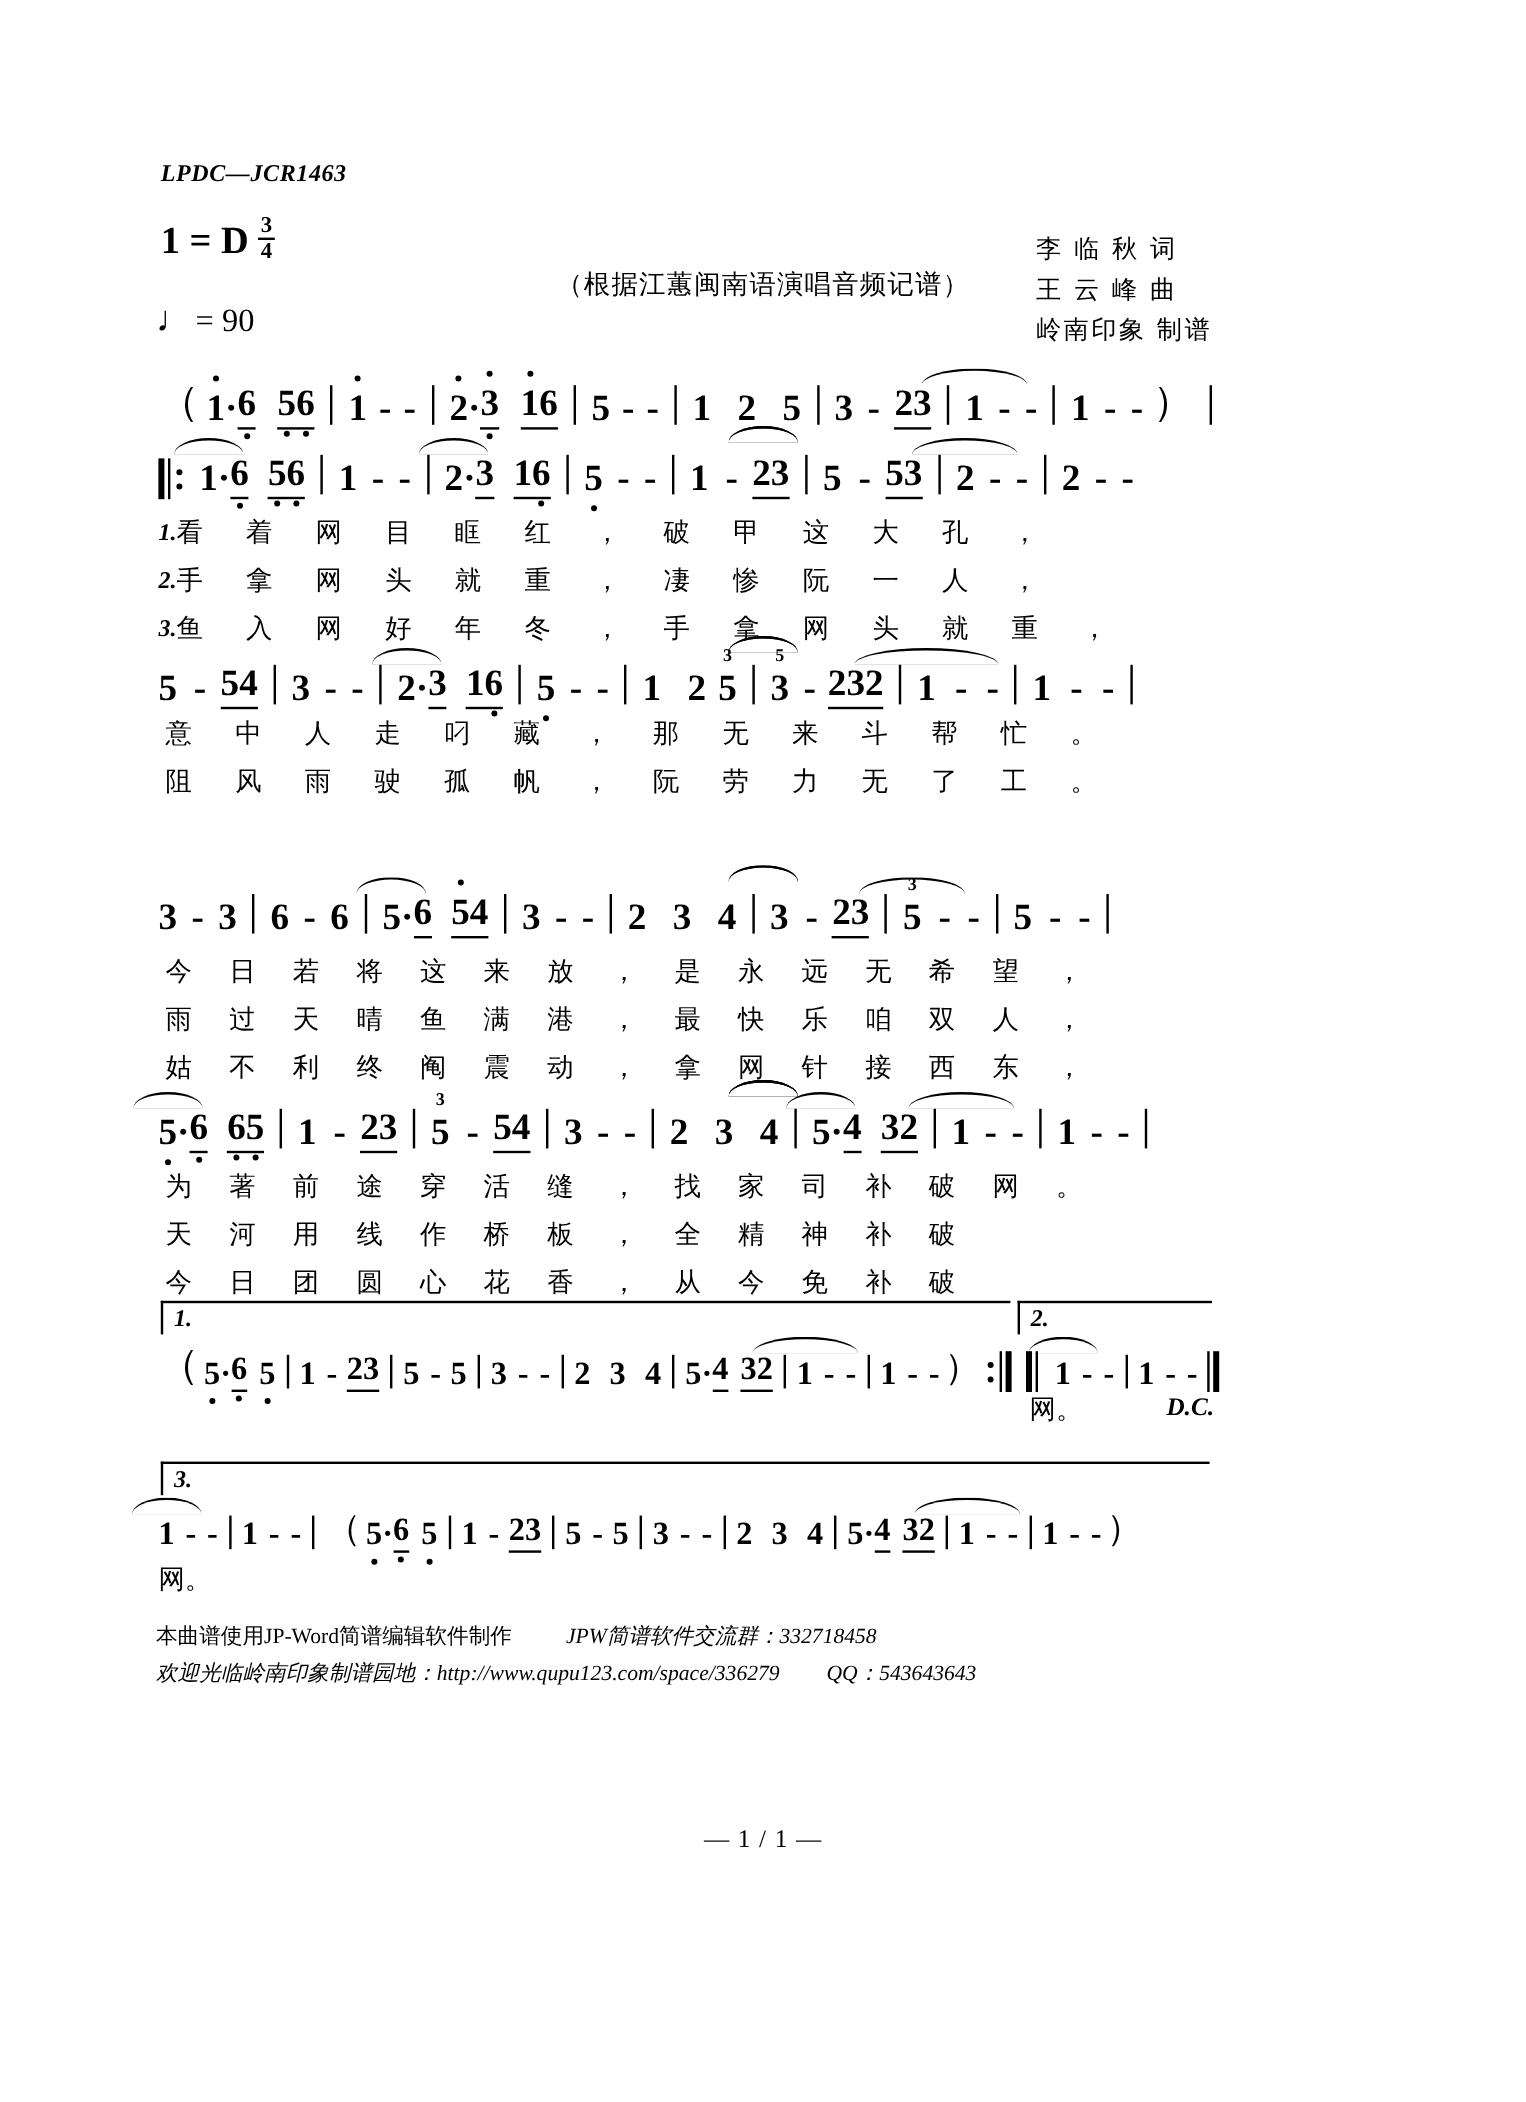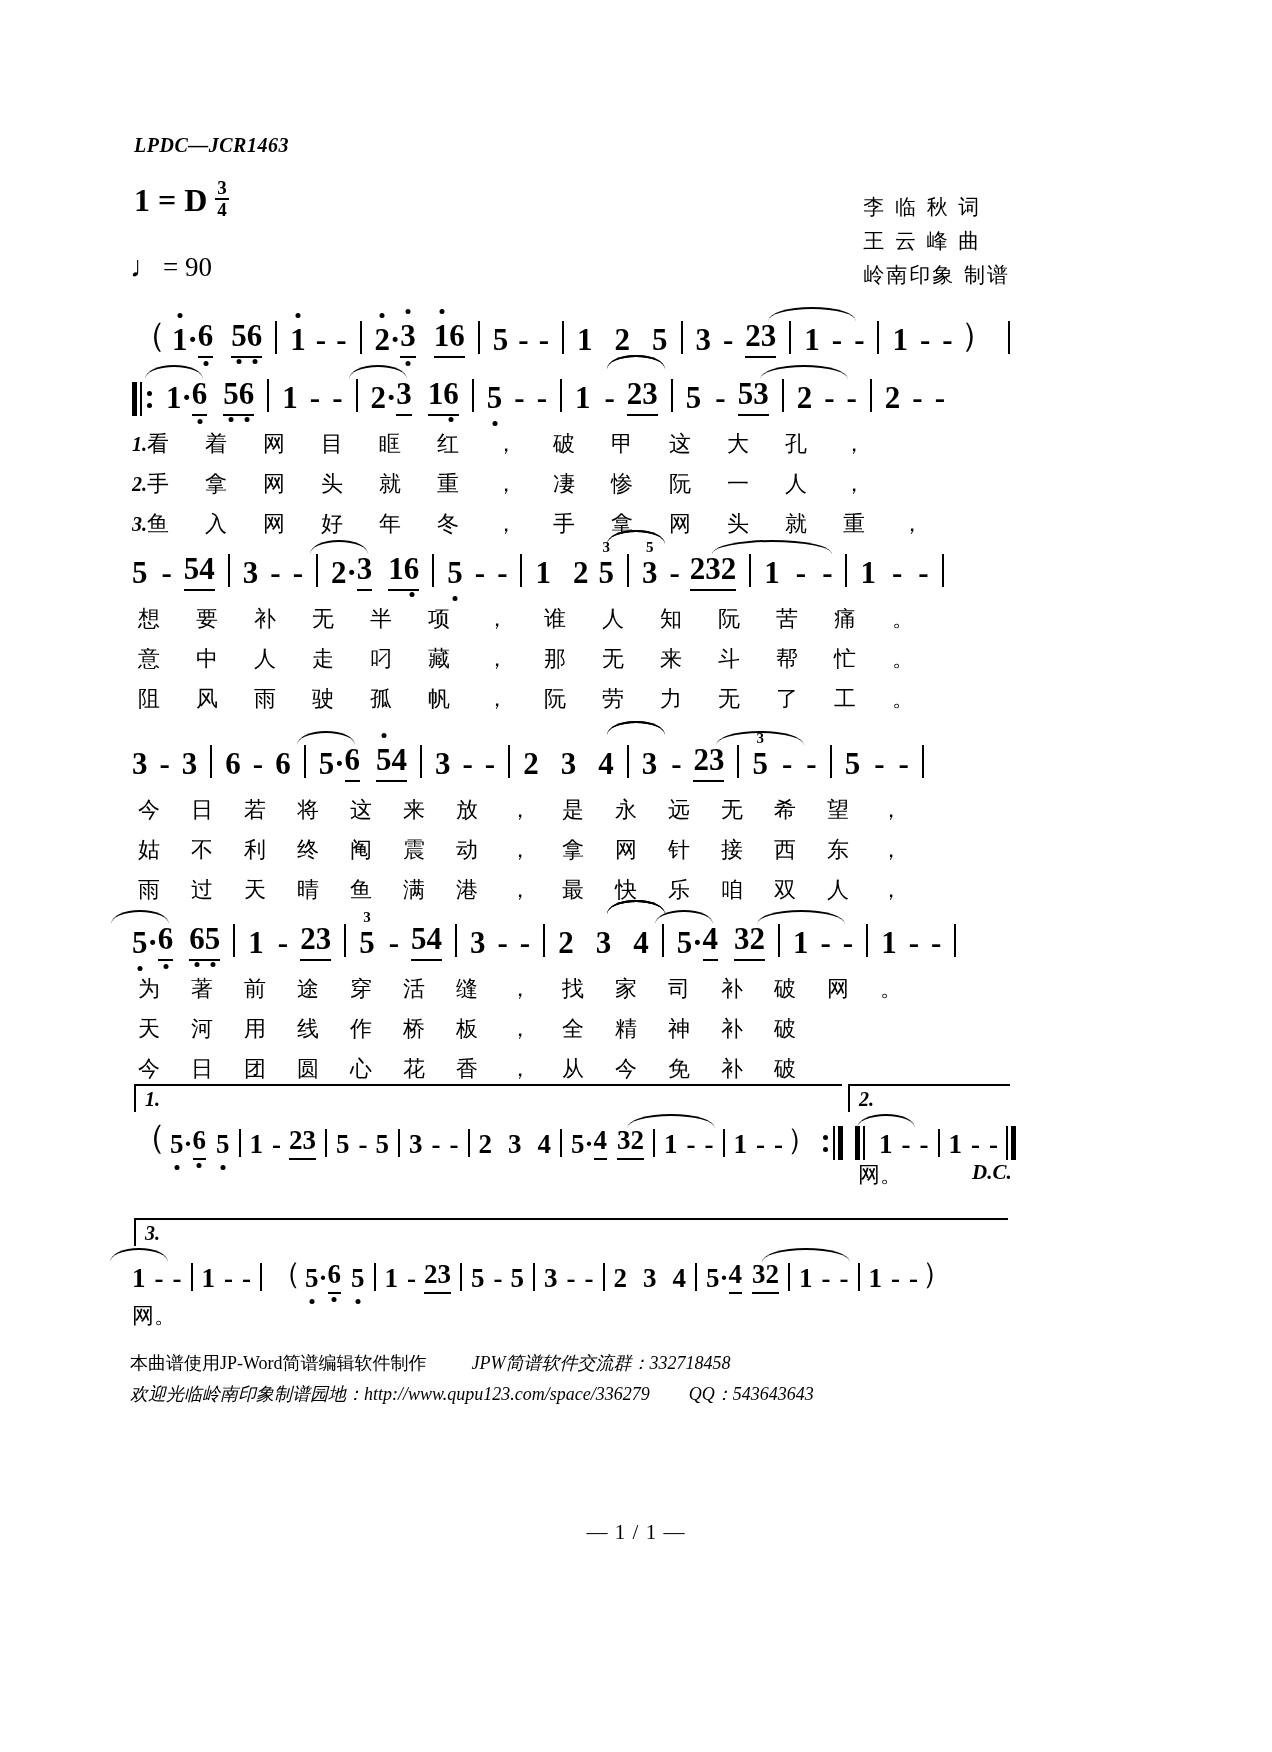--- a/index.html
+++ b/index.html
@@ -149,20 +149,21 @@
   .dc{position:absolute;font-family:"Liberation Serif",serif;font-style:italic;font-weight:700;font-size:21px;}
   .wangju{position:absolute;font-family:"DejaVu Serif",serif;font-size:22px;}
 </style>
 </head>
 <body>
 
 <div class="page">
 
   <div class="catalog">LPDC—JCR1463</div>
 
+  <div class="subtitle">（根据江蕙闽南语演唱音频记谱）</div>
 
   <div class="keysig">
     <span>1 = D</span>
     <span class="frac">
       <span class="num">3</span>
       <span class="den">4</span>
     </span>
   </div>
 
   <div class="tempo">
@@ -322,23 +323,20 @@
       <span class="n"><span class="slur w4"></span>1</span>
       <span class="dash" style="margin-left:16px">-</span>
       <span class="dash" style="margin-left:16px">-</span>
       <span class="bar"></span>
       <span class="n">1</span>
       <span class="dash" style="margin-left:16px">-</span>
       <span class="dash" style="margin-left:16px">-</span>
       <span class="bar"></span>
     </div>
 
-    <div class="lyricrow" style="margin-top:8px;padding-left:6px">
-      <span style="letter-spacing:36px">想要补无半项，谁人知阮苦痛。</span>
-    </div>
     <div class="lyricrow" style="padding-left:6px">
       <span style="letter-spacing:36px">意中人走叼藏，那无来斗帮忙。</span>
     </div>
     <div class="lyricrow" style="padding-left:6px">
       <span style="letter-spacing:36px">阻风雨驶孤帆，阮劳力无了工。</span>
     </div>
   </div>
 
   <div class="system" style="top:736px;">
     <div class="noterow">
@@ -380,24 +378,24 @@
       <span class="n">5</span>
       <span class="dash" style="margin-left:14px">-</span>
       <span class="dash" style="margin-left:14px">-</span>
       <span class="bar"></span>
     </div>
 
     <div class="lyricrow" style="margin-top:8px;padding-left:6px">
       <span style="letter-spacing:31px">今日若将这来放，是永远无希望，</span>
     </div>
     <div class="lyricrow" style="padding-left:6px">
+      <span style="letter-spacing:31px">雨过天晴鱼满港，最快乐咱双人，</span>
+    </div>
+    <div class="lyricrow" style="padding-left:6px">
       <span style="letter-spacing:31px">姑不利终阄震动，拿网针接西东，</span>
-    </div>
-    <div class="lyricrow" style="padding-left:6px">
-      <span style="letter-spacing:31px">雨过天晴鱼满港，最快乐咱双人，</span>
     </div>
   </div>
 
   <div class="system" style="top:915px;">
     <div class="noterow">
       <span class="n dn"><span class="slur w2"></span>5</span>
         <span class="dot-r">·</span>
       <span class="n beam dn">6</span>
       <span class="sp" style="width:16px"></span>
       <span class="beam"><span class="slur w2"></span><span class="n dn">6</span><span class="n dn">5</span></span>

